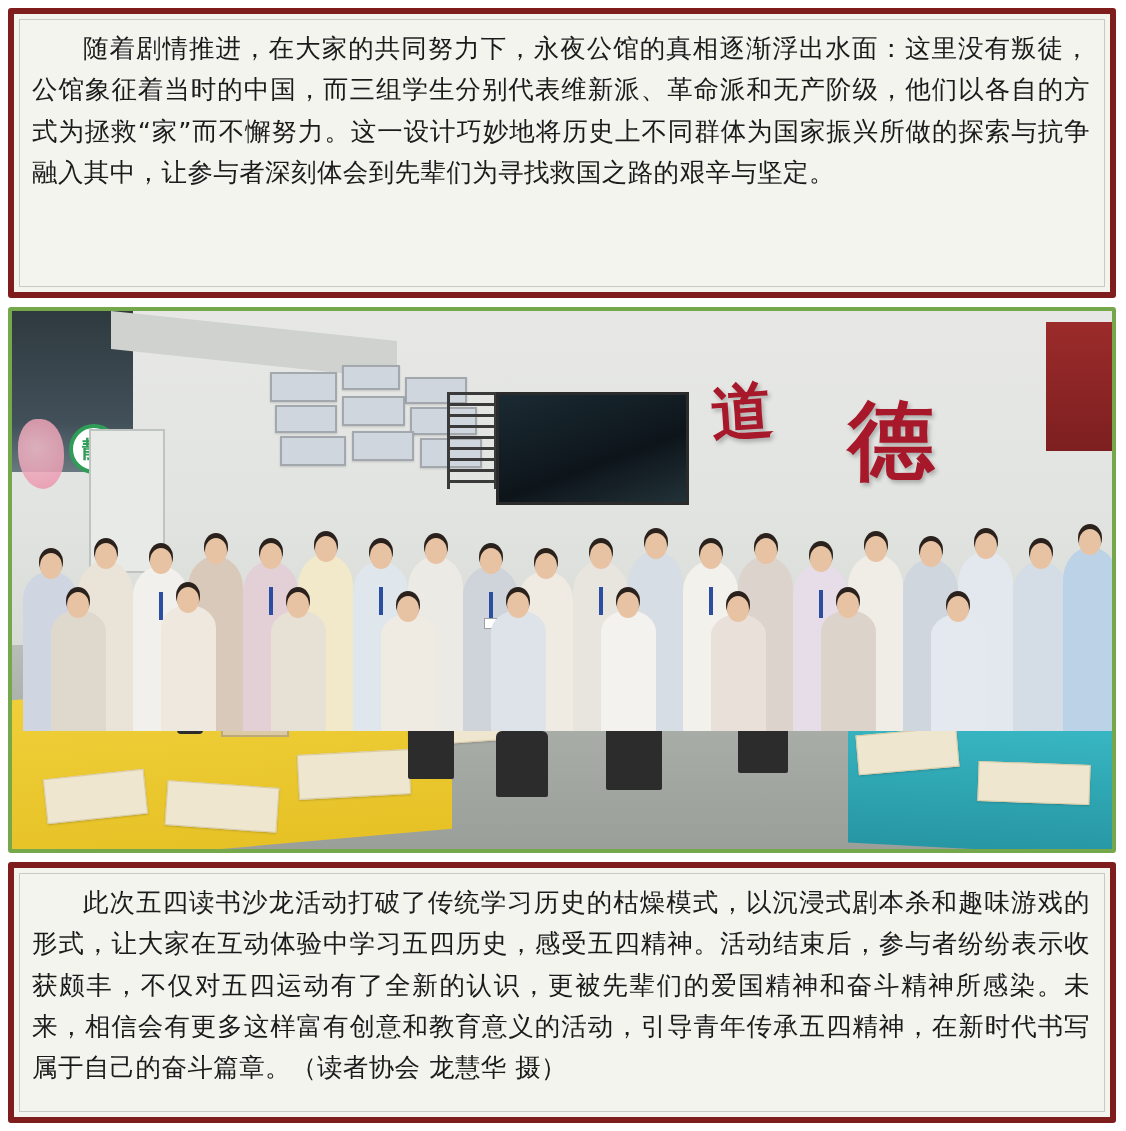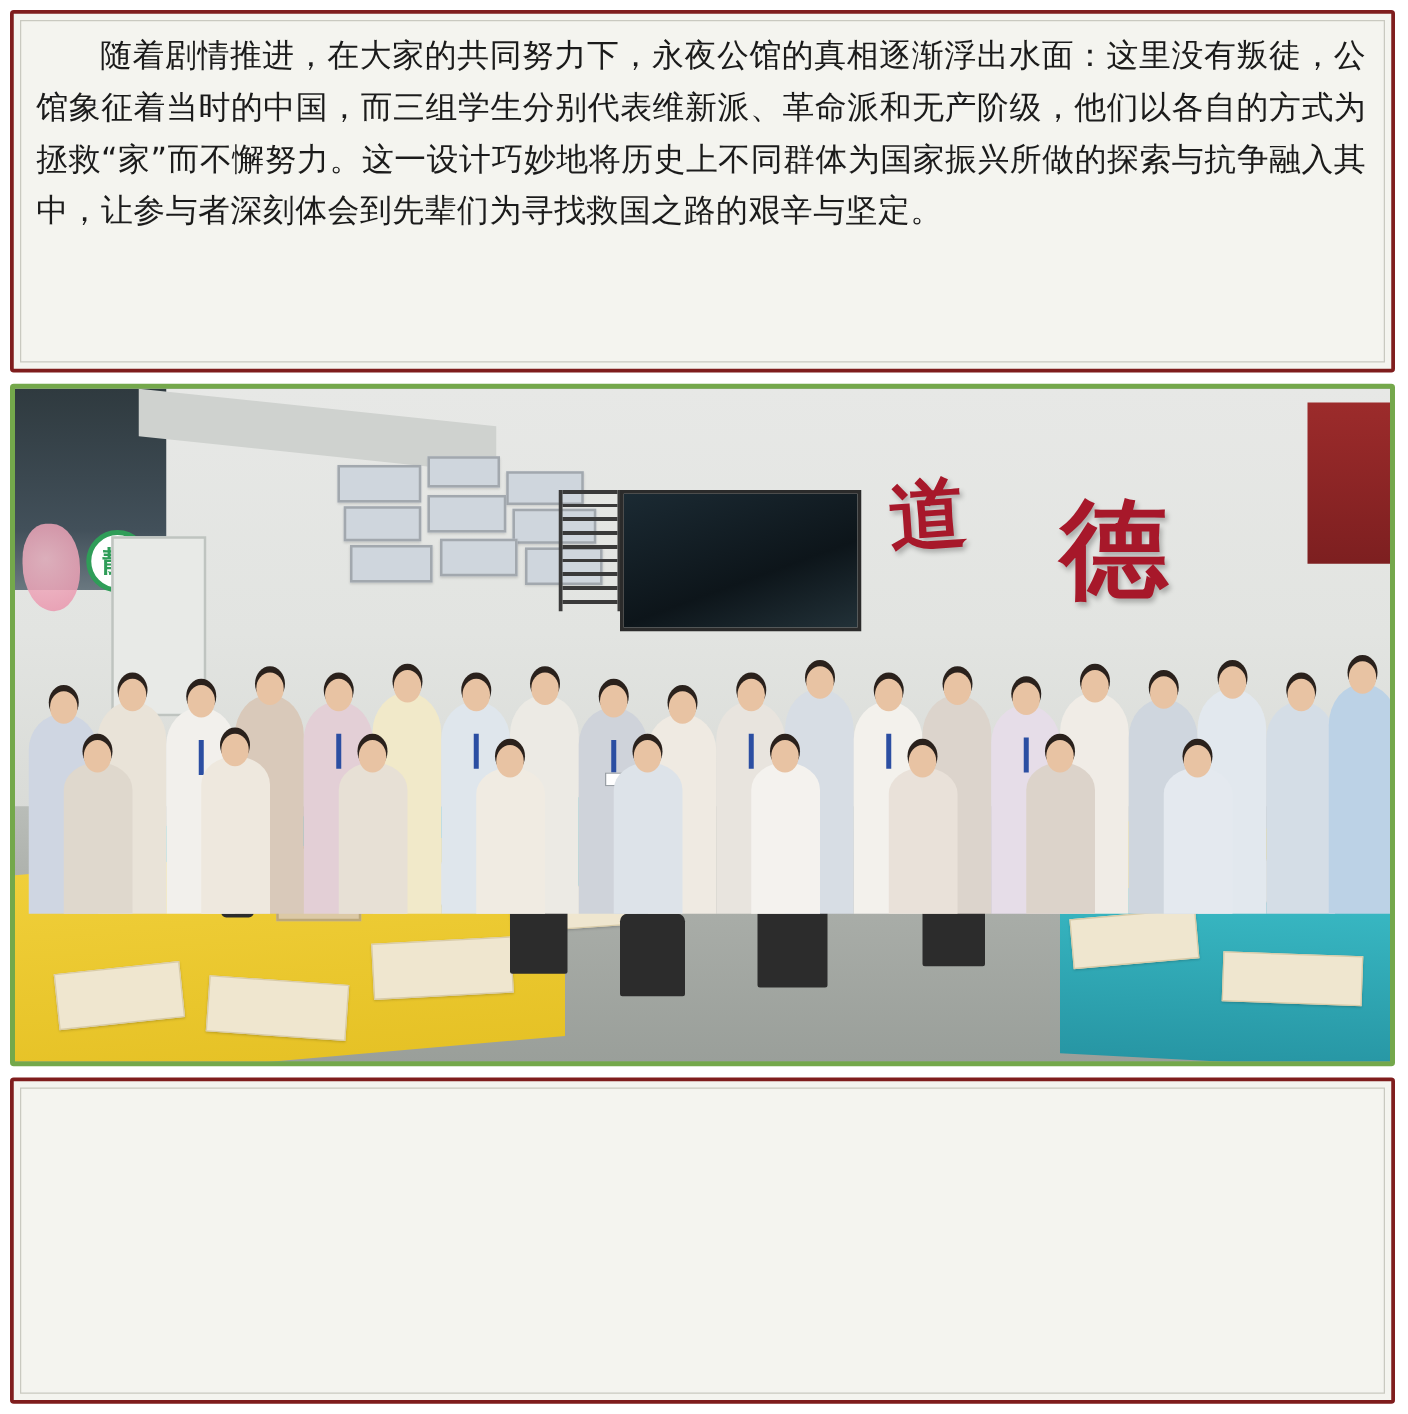--- a/index.html
+++ b/index.html
@@ -17,21 +17,21 @@
     height: 1131px;
     box-sizing: border-box;
     padding: 8px 10px 8px 8px;
     display: flex;
     flex-direction: column;
     gap: 9px;
     background: #ffffff;
   }
   
   .text-panel {
-    border: 3px solid #7f1d1d;
+    border: 6px solid #7f1d1d;
     border-radius: 3px;
     background: #f4f4ef;
     box-sizing: border-box;
     padding: 14px 20px 14px 18px;
     position: relative;
   }
   .text-panel .inner-rule {
     position: absolute;
     left: 5px;
     right: 5px;
@@ -408,15 +408,16 @@
         <div class="person" style="left:83.5%;width:5%;height:48%;background:#e4e9ef;">
             <span class="head"></span>
           </div>
       </div>
 
     </div>
   </section>
 
   <section class="text-panel panel-bottom">
     <div class="inner-rule"></div>
+    <p class="para">此次五四读书沙龙活动打破了传统学习历史的枯燥模式，以沉浸式剧本杀和趣味游戏的形式，让大家在互动体验中学习五四历史，感受五四精神。活动结束后，参与者纷纷表示收获颇丰，不仅对五四运动有了全新的认识，更被先辈们的爱国精神和奋斗精神所感染。未来，相信会有更多这样富有创意和教育意义的活动，引导青年传承五四精神，在新时代书写属于自己的奋斗篇章。（读者协会 龙慧华 摄）</p>
   </section>
 
 </div>
 
 </body></html>

